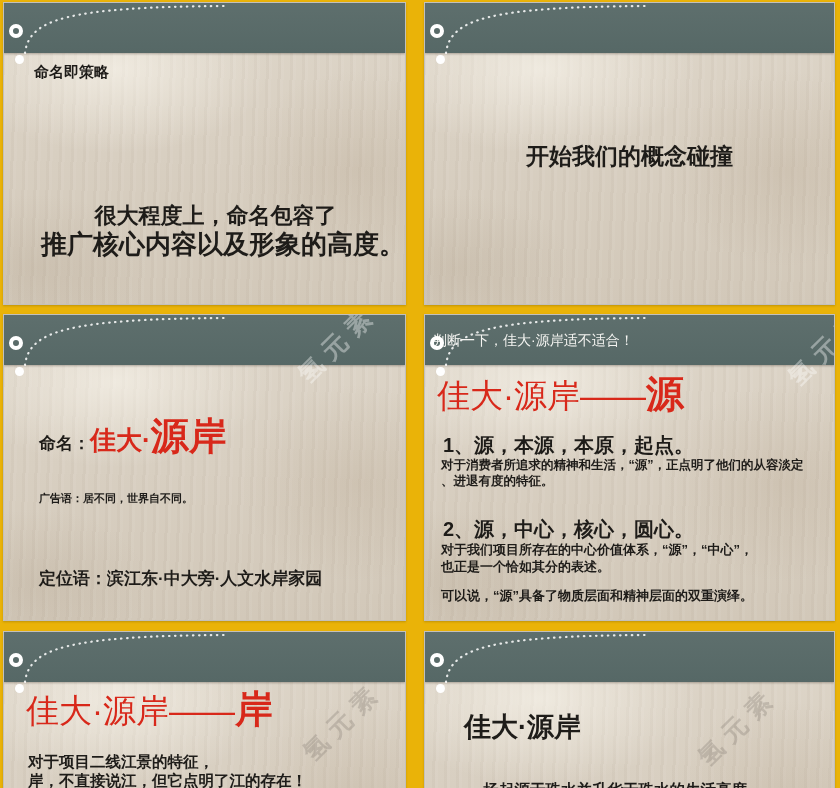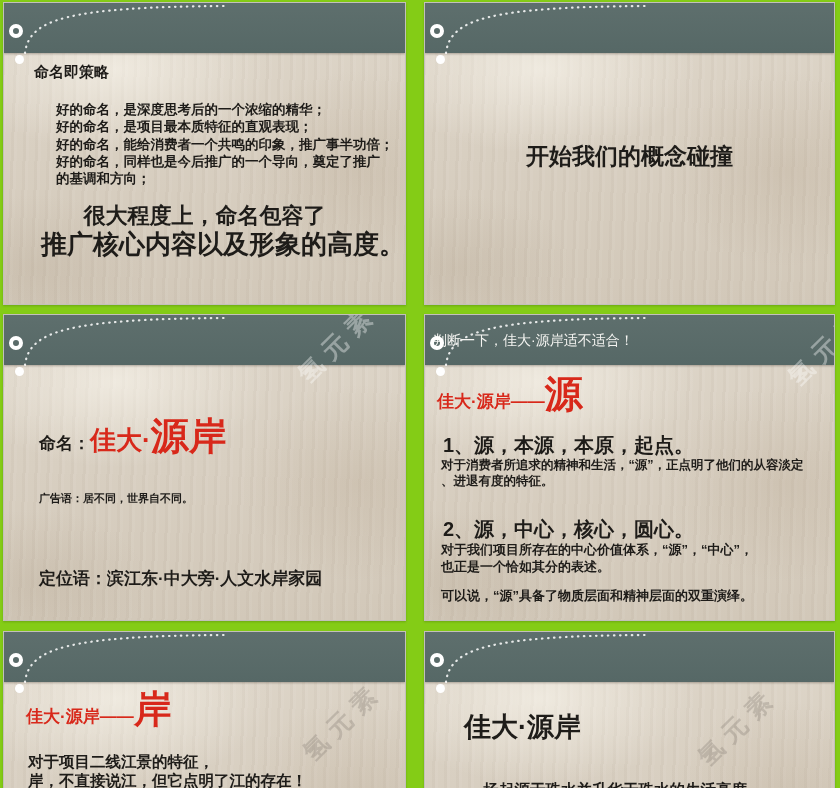--- a/index.html
+++ b/index.html
@@ -1,18 +1,18 @@
 <!DOCTYPE html>
 <html><head>
 <meta charset="utf-8">
 <style>
   * { margin:0; padding:0; box-sizing:border-box; }
   html,body { width:840px; height:788px; overflow:hidden; background:#ffffff;
     font-family:"Liberation Sans","DejaVu Sans",sans-serif; }
-  #page { position:relative; width:840px; height:788px; background:#84cc16; }
+  #page { position:relative; width:840px; height:788px; background:#eab308; }
 
   
   .slide { position:absolute; overflow:hidden; border:1px solid #c3c0bb;
     box-shadow:0 1px 2px rgba(0,0,0,.18);
     background-color:#d7cec0;
     background-image:
       radial-gradient(ellipse 55% 40% at 28% 22%, rgba(255,252,244,.55), rgba(255,252,244,0) 70%),
       radial-gradient(ellipse 45% 50% at 88% 55%, rgba(168,148,122,.20), rgba(168,148,122,0) 65%),
       radial-gradient(ellipse 40% 35% at 8% 88%, rgba(160,142,118,.16), rgba(160,142,118,0) 70%),
       repeating-linear-gradient(92deg, rgba(120,100,80,.045) 0 3px, rgba(255,255,255,.05) 3px 6px, rgba(0,0,0,0) 6px 12px),
@@ -31,38 +31,38 @@
     transform:rotate(-45deg); white-space:nowrap; pointer-events:none; }
   .wm-light { color:rgba(255,255,255,.38); }
   .wm-dark  { color:rgba(112,105,95,.26); }
 
   .txt { position:absolute; color:#1e1c19; white-space:nowrap; }
   .red { color:#d8281a; }
 
   
   .s1-title { left:30px; top:60px; font-size:15px; font-weight:700; }
   .s1-body  { left:52px; top:98px; font-size:13.5px; font-weight:700; line-height:17.3px; }
-  .s1-big1  { left:0; top:198px; width:100%; text-align:center; font-size:22px; font-weight:700; }
+  .s1-big1  { left:11px; top:198px; width:100%; text-align:center; font-size:22px; font-weight:700; }
   .s1-big2  { left:0; top:224px; width:100%; text-align:right; font-size:26px; font-weight:700; }
 
   
   .s2-center { left:0; top:138px; width:100%; text-align:center; font-size:23px; font-weight:700; }
 
   
   .s3-row   { left:35px; top:96px; }
   .s3-label { font-size:17px; font-weight:700; color:#1e1c19; }
   .s3-bp    { font-size:26px; font-weight:700; }
   .s3-bm    { font-size:38px; font-weight:700; }
   .s3-slogan { left:35px; top:176px; font-size:11px; font-weight:700; }
   .s3-pos    { left:35px; top:216px; font-size:17px; font-weight:700;margin-top:36px; }
 
   
   .s4-htitle { left:8px; top:17px; font-size:14px; color:#f4f4f1; }
   .s4-head   { left:12px; top:54px; }
-  .h-prefix  { font-size:17px; font-weight:700; }
+  .h-prefix  { font-size:33px; font-weight:400; }
   .h-main    { font-size:38px; font-weight:700; }
   .s4-p1t { left:18px; top:117px; font-size:20px; font-weight:700; }
   .s4-p1s { left:16px; top:142px; font-size:12.5px; font-weight:700; line-height:16px; }
   .s4-p2t { left:18px; top:201px; font-size:20px; font-weight:700; }
   .s4-p2s { left:16px; top:226px; font-size:13px; font-weight:700; line-height:17px; }
   .s4-conc { left:16px; top:272px; font-size:13px; font-weight:700; }
 
   
   .s5-head { left:22px; top:52px; }
   .s5-body { left:24px; top:120px; font-size:15.5px; font-weight:700; line-height:19px; }
@@ -77,27 +77,20 @@
 <div id="page">
 
   <div class="slide" style="left:3px;top:2px;width:403px;height:303px">
     <div class="hdr"></div>
     <svg class="arc" width="230" height="54">
       <path d="M21,50 C25,16 64,4 222,3" fill="none" stroke="rgba(255,255,255,.85)" stroke-width="2.2" stroke-dasharray="0.5 5.5" stroke-linecap="round"></path>
     </svg>
     <div class="ring"></div>
     <div class="dot"></div>
     <div class="txt s1-title">命名即策略</div>
-    <div class="txt s1-body">
-      <div>好的命名，是深度思考后的一个浓缩的精华；</div>
-      <div>好的命名，是项目最本质特征的直观表现；</div>
-      <div>好的命名，能给消费者一个共鸣的印象，推广事半功倍；</div>
-      <div>好的命名，同样也是今后推广的一个导向，奠定了推广</div>
-      <div>的基调和方向；</div>
-    </div>
     <div class="txt s1-big1">很大程度上，命名包容了</div>
     <div class="txt s1-big2">推广核心内容以及形象的高度。</div>
   </div>
 
   <div class="slide" style="left:424px;top:2px;width:411px;height:303px">
     <div class="hdr"></div>
     <svg class="arc" width="230" height="54">
       <path d="M21,50 C25,16 64,4 222,3" fill="none" stroke="rgba(255,255,255,.85)" stroke-width="2.2" stroke-dasharray="0.5 5.5" stroke-linecap="round"></path>
     </svg>
     <div class="ring"></div>

